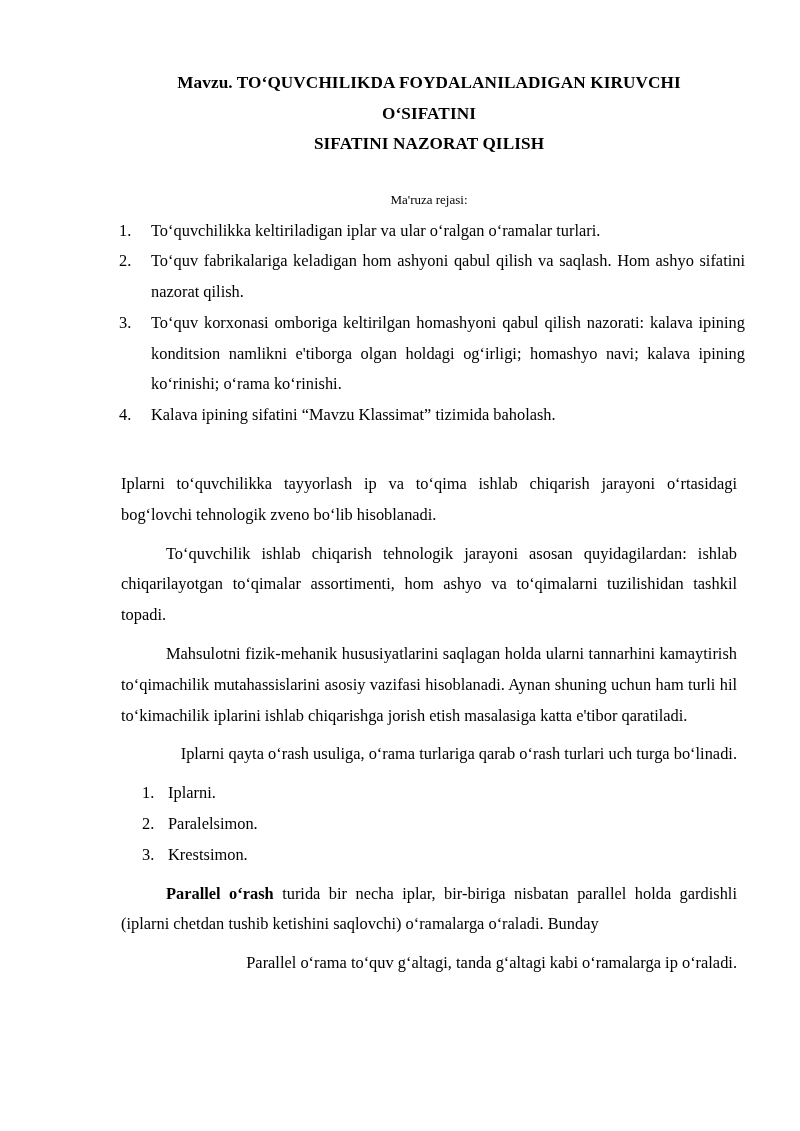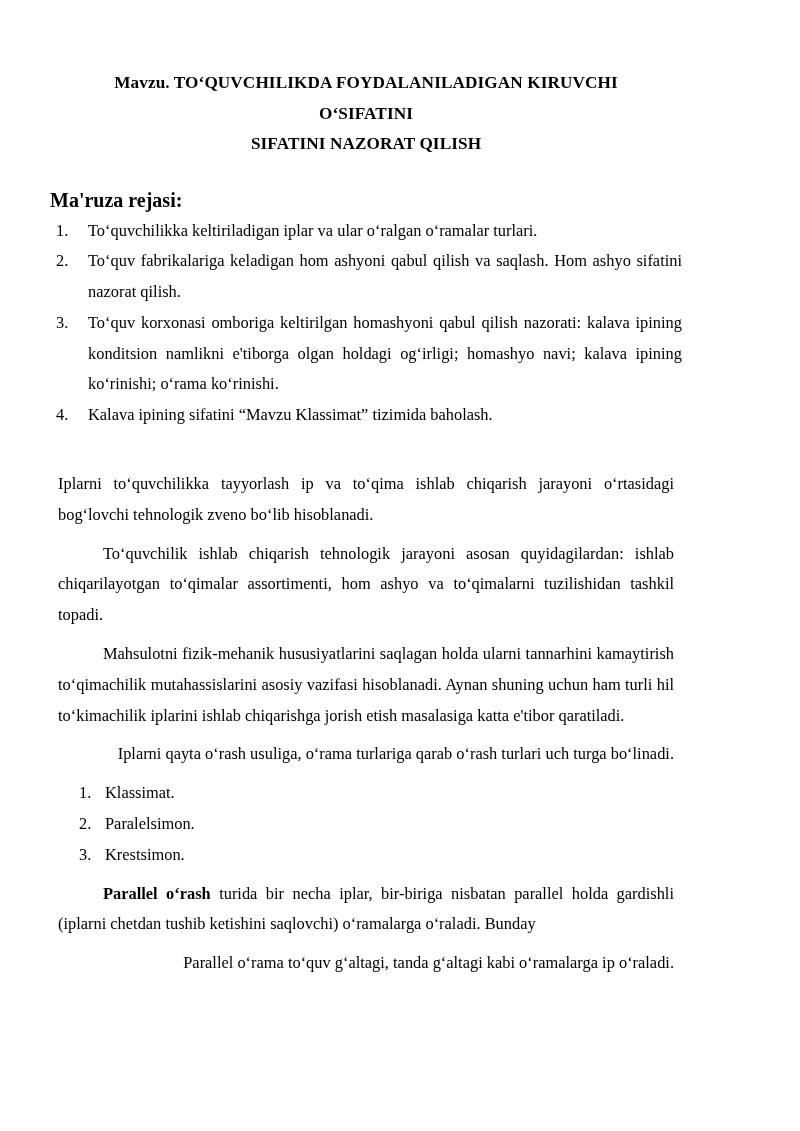--- a/index.html
+++ b/index.html
@@ -14,21 +14,21 @@
     font-family: "Liberation Serif", "DejaVu Serif", serif;
     color: #000000;
   }
 
   .page {
     position: relative;
     width: 708px;
     height: 1131px;
     background: #ffffff;
     box-sizing: border-box;
-    padding: 68px 55px 0 50px;
+    padding: 68px 55px 0 113px;
   }
 
   .content {
     width: 632px;
   }
 
   
   .doc-title {
     text-align: center;
     font-weight: bold;
@@ -41,22 +41,23 @@
     display: block;
   }
   .title-line-1 {
     padding: 0 6px;
   }
 
   .spacer-1 { height: 29px; }
 
   
   .plan-heading {
-    font-weight: bold;
-    font-size: 20px;
+    text-align: center;
+    font-weight: normal;
+    font-size: 13px;
     line-height: 22px;
     margin: 0 0 5px 0;
   }
 
   
   ol.plan-list {
     list-style: none;
     margin: 0;
     padding: 0;
   }
@@ -163,21 +164,21 @@
 
     <p class="body-par indent">To‘quvchilik ishlab chiqarish tehnologik jarayoni asosan quyidagilardan: ishlab chiqarilayotgan to‘qimalar assortimenti, hom ashyo va to‘qimalarni tuzilishidan  tashkil topadi.</p>
 
     <p class="body-par indent">Mahsulotni fizik-mehanik hususiyatlarini saqlagan holda  ularni tannarhini kamaytirish to‘qimachilik mutahassislarini asosiy vazifasi hisoblanadi. Aynan shuning uchun ham turli hil to‘kimachilik iplarini ishlab chiqarishga jorish etish masalasiga katta e'tibor qaratiladi.</p>
 
     <p class="body-par indent noj">Iplarni qayta o‘rash usuliga, o‘rama turlariga qarab o‘rash turlari uch turga bo‘linadi.</p>
 
     <ol class="type-list">
       <li>
         <span class="li-num">1.</span>
-        <span>Klassimat.</span>
+        <span>Iplarni.</span>
       </li>
       <li>
         <span class="li-num">2.</span>
         <span>Paralelsimon.</span>
       </li>
       <li>
         <span class="li-num">3.</span>
         <span>Krestsimon.</span>
       </li>
     </ol>

